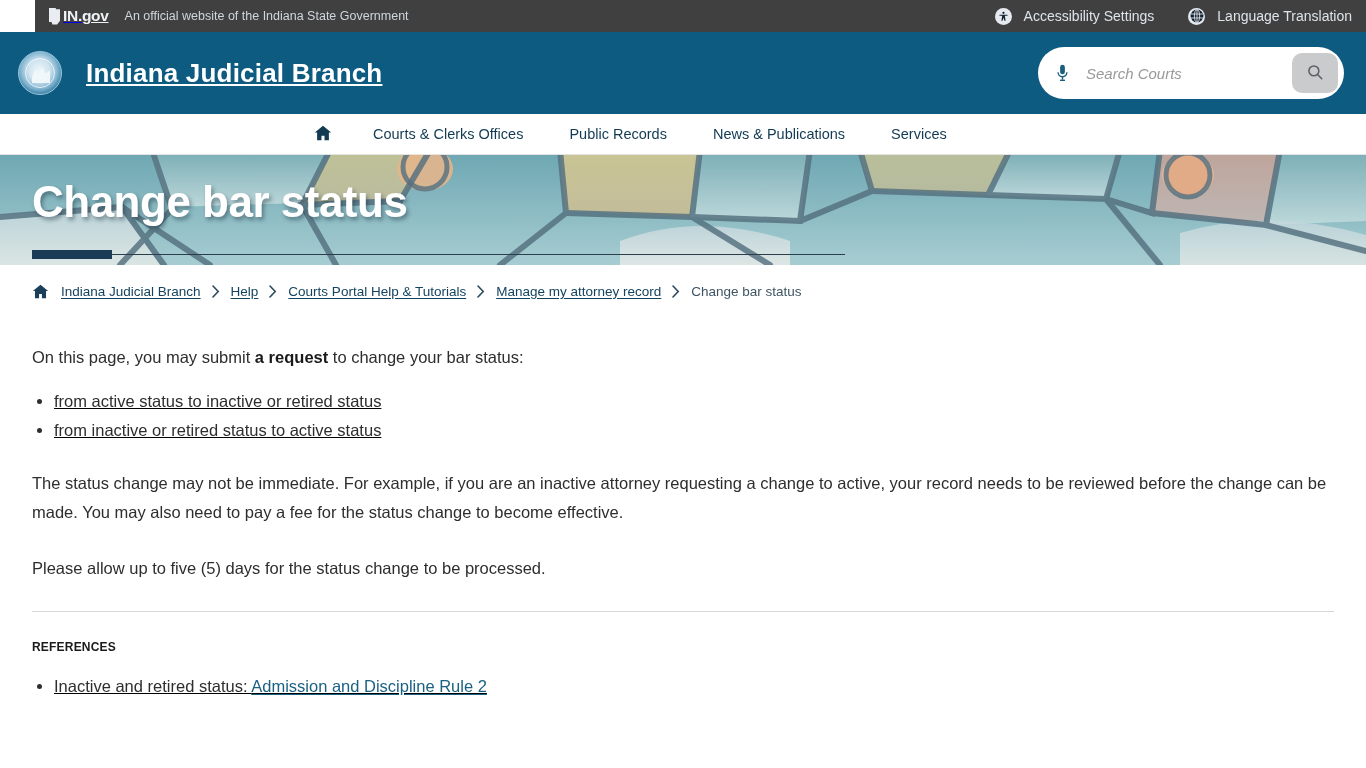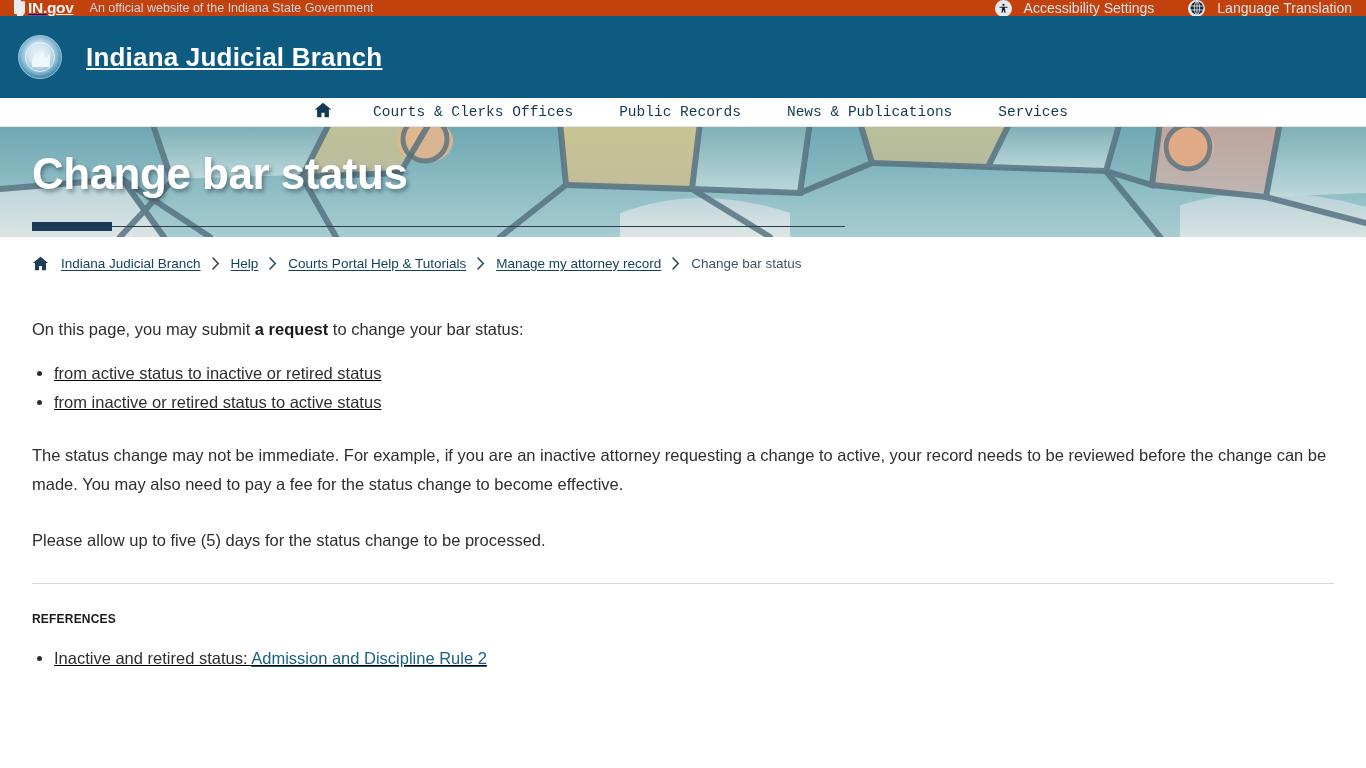--- a/index.html
+++ b/index.html
@@ -7,26 +7,27 @@
   html, body {
     margin: 0; padding: 0;
     width: 1366px; height: 768px;
     background: #ffffff;
     font-family: "Liberation Sans", sans-serif;
     overflow: hidden;
   }
 
   
   .ingov-bar {
-    height: 16px;
-    background: #c2410c;
+    height: 32px;
+    background: #404040;
     display: flex;
     align-items: center;
     padding: 0 14px 0 14px;
     color: #d8dde2;
+    margin-left: 35px;
   }
   .ingov-logo {
     display: flex;
     align-items: center;
     gap: 3px;
     margin-right: 16px;
   }
   .ingov-state {
     width: 11px; height: 17px;
     background: #e9edf1;
@@ -128,28 +129,27 @@
     border: none;
     border-radius: 10px;
     background: #c9cbcc;
     display: flex; align-items: center; justify-content: center;
     cursor: pointer;
     flex: 0 0 auto;
   }
 
   
   .main-nav {
-    height: 29px;
+    height: 41px;
     background: #ffffff;
     border-bottom: 1px solid #e3e3e3;
     display: flex;
     align-items: center;
     padding-left: 296px;
     gap: 0;
-    font-family: Liberation Mono, monospace;
   }
   .nav-item {
     font-size: 14.5px;
     color: #123a52;
     text-decoration: none;
     padding: 0 23px;
     cursor: pointer;
     white-space: nowrap;
     display: flex; align-items: center; height: 100%;
   }
@@ -290,20 +290,39 @@
       </span>
       <span>Language Translation</span>
     </a>
   </div>
 </div>
 
 <header class="site-header">
   <a class="seal" href="#"></a>
   <a class="site-title" href="#">Indiana Judicial Branch</a>
 
+  <div class="searchbox">
+    <span class="mic-ico">
+      <svg width="13" height="19" viewBox="0 0 16 24" aria-hidden="true">
+        <rect x="5" y="1" width="6" height="12" rx="3" fill="#1a5f80"></rect>
+        <path d="M2.4 10.5a5.6 5.6 0 0 0 11.2 0" fill="none" stroke="#1a5f80" stroke-width="1.7"></path>
+        <path d="M8 16.1V20" stroke="#1a5f80" stroke-width="1.7"></path>
+        <path d="M4.8 20.6h6.4" stroke="#1a5f80" stroke-width="1.7"></path>
+      </svg>
+    </span>
+    <input class="search-input" type="text" value="" placeholder="Search Courts" style="">
+    <button class="search-btn">
+      <span>
+        <svg width="18" height="18" viewBox="0 0 24 24" aria-hidden="true">
+          <circle cx="10.5" cy="10.5" r="6.6" fill="none" stroke="#5e6366" stroke-width="2.1"></circle>
+          <path d="M15.4 15.4L21 21" stroke="#5e6366" stroke-width="2.1" stroke-linecap="round"></path>
+        </svg>
+      </span>
+    </button>
+  </div>
 </header>
 
 <nav class="main-nav">
   <a class="nav-item nav-home" href="#">
     <span>
       <svg width="18" height="16" viewBox="0 0 24 22" aria-hidden="true">
         <path d="M12 1L0.8 10.4h3.1V21h6.0v-6.3h4.2V21h6.0V10.4h3.1z" fill="#123a52"></path>
       </svg>
     </span>
   </a>

